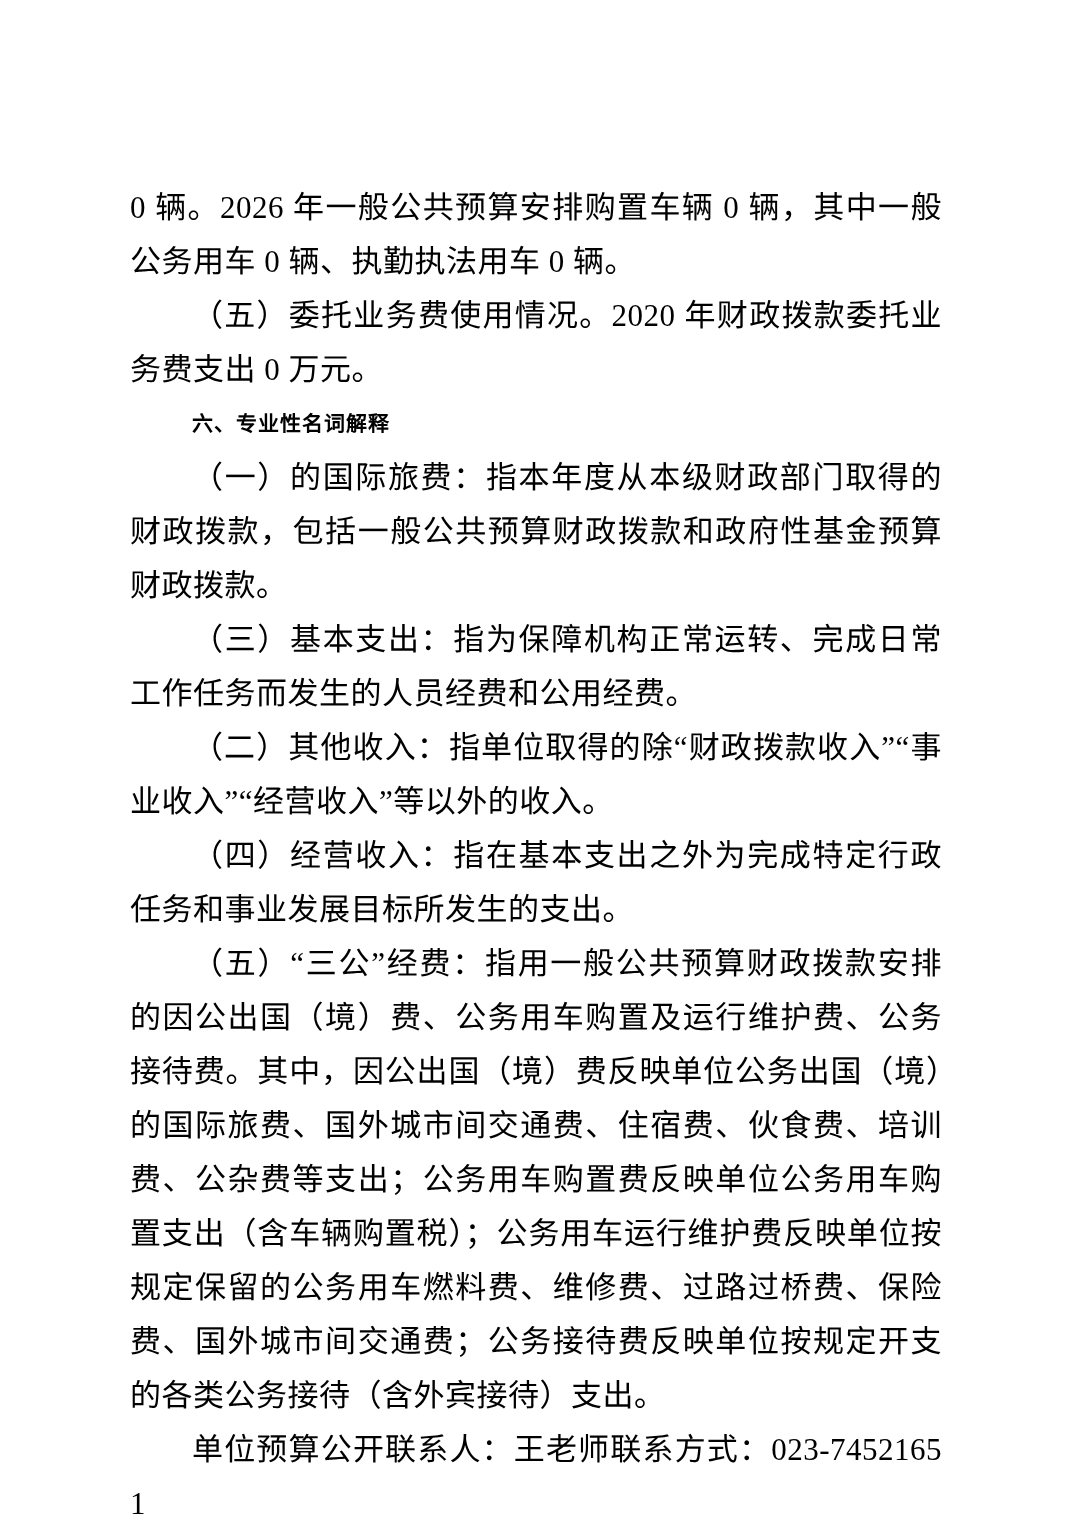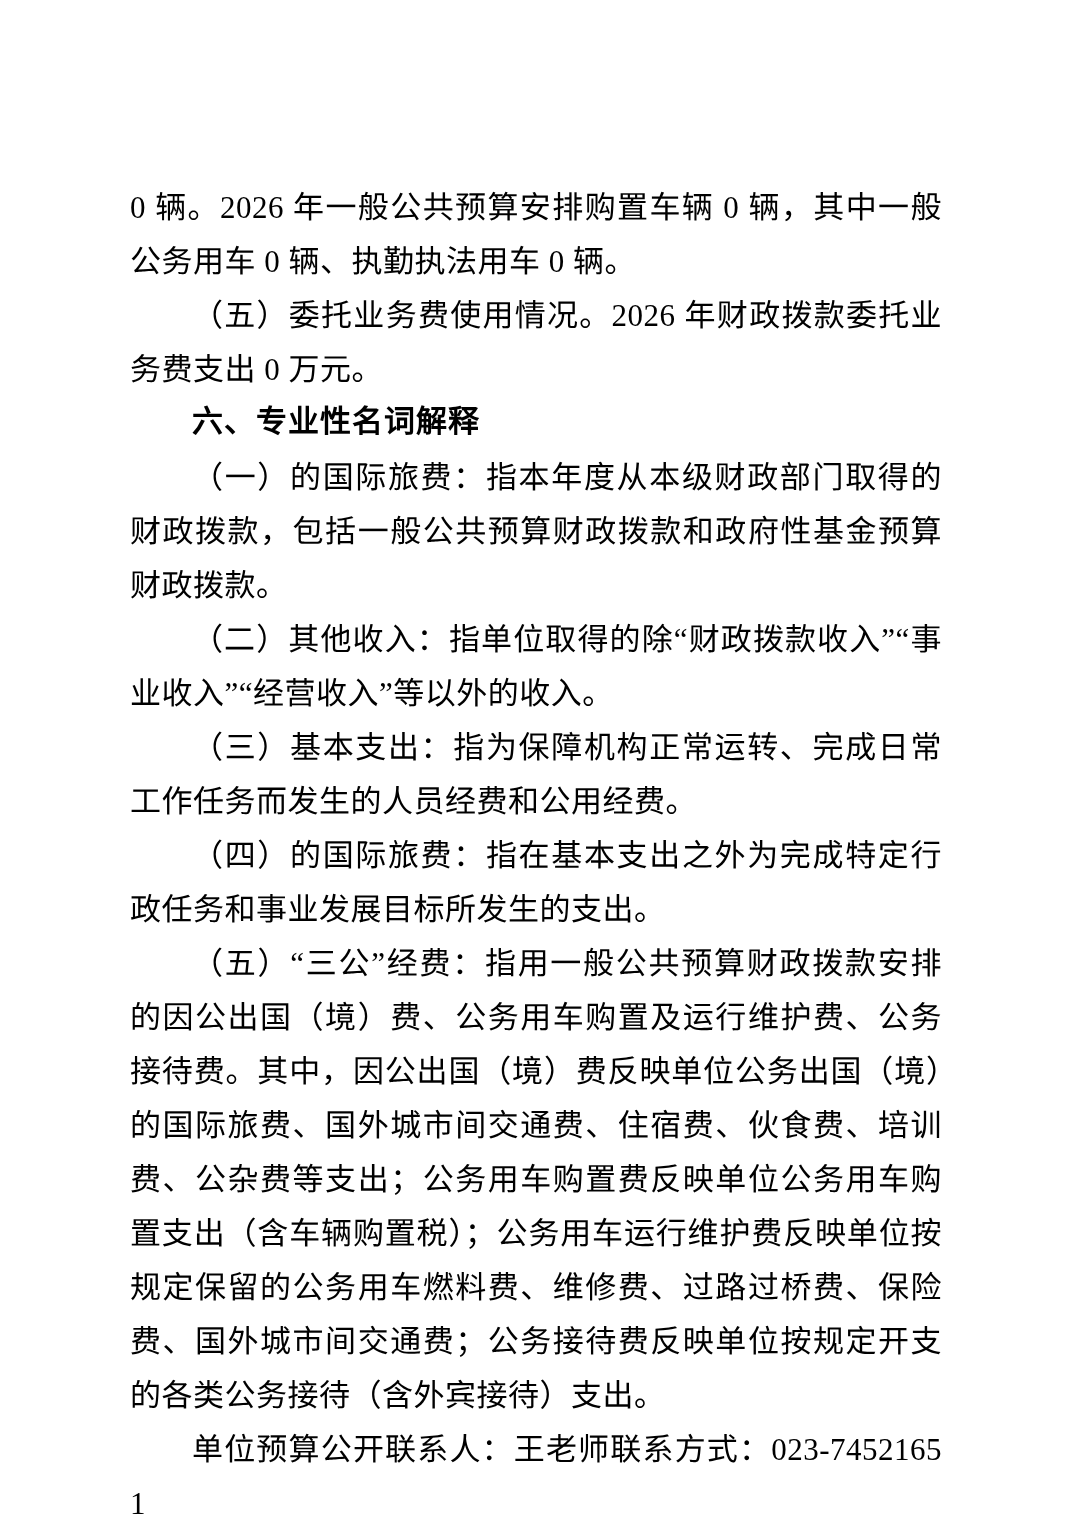--- a/index.html
+++ b/index.html
@@ -36,46 +36,46 @@
     text-align: justify;
     text-indent: 62px;
     letter-spacing: 0.5px;
     word-break: break-all;
   }
   .body-par.no-indent {
     text-indent: 0;
   }
   .section-heading {
     margin: 0;
-    font-size: 31px;
+    font-size: 21px;
     line-height: 54px;
     font-weight: bold;
     text-indent: 62px;
-    font-family: Liberation Mono, monospace;
+    font-family: Liberation Serif, serif;
     letter-spacing: 1px;
   }
 </style>
 </head>
 <body>
 
 <div class="page">
   <div class="content">
 
     <p class="body-par no-indent">0 辆。2026 年一般公共预算安排购置车辆 0 辆，其中一般公务用车 0 辆、执勤执法用车 0 辆。</p>
 
-    <p class="body-par">（五）委托业务费使用情况。2026 年财政拨款委托业务费支出 0 万元。</p>
+    <p class="body-par">（五）委托业务费使用情况。2020 年财政拨款委托业务费支出 0 万元。</p>
 
     <h2 class="section-heading">六、专业性名词解释</h2>
 
     <p class="body-par">（一）的国际旅费：指本年度从本级财政部门取得的财政拨款，包括一般公共预算财政拨款和政府性基金预算财政拨款。</p>
 
+    <p class="body-par">（三）基本支出：指为保障机构正常运转、完成日常工作任务而发生的人员经费和公用经费。</p>
+
     <p class="body-par">（二）其他收入：指单位取得的除“财政拨款收入”“事业收入”“经营收入”等以外的收入。</p>
 
-    <p class="body-par">（三）基本支出：指为保障机构正常运转、完成日常工作任务而发生的人员经费和公用经费。</p>
-
-    <p class="body-par">（四）的国际旅费：指在基本支出之外为完成特定行政任务和事业发展目标所发生的支出。</p>
+    <p class="body-par">（四）经营收入：指在基本支出之外为完成特定行政任务和事业发展目标所发生的支出。</p>
 
     <p class="body-par">（五）“三公”经费：指用一般公共预算财政拨款安排的因公出国（境）费、公务用车购置及运行维护费、公务接待费。其中，因公出国（境）费反映单位公务出国（境）的国际旅费、国外城市间交通费、住宿费、伙食费、培训费、公杂费等支出；公务用车购置费反映单位公务用车购置支出（含车辆购置税）；公务用车运行维护费反映单位按规定保留的公务用车燃料费、维修费、过路过桥费、保险费、国外城市间交通费；公务接待费反映单位按规定开支的各类公务接待（含外宾接待）支出。</p>
 
     <p class="body-par">单位预算公开联系人：王老师联系方式：023-74521651</p>
 
   </div>
 </div>
 
 </body></html>

